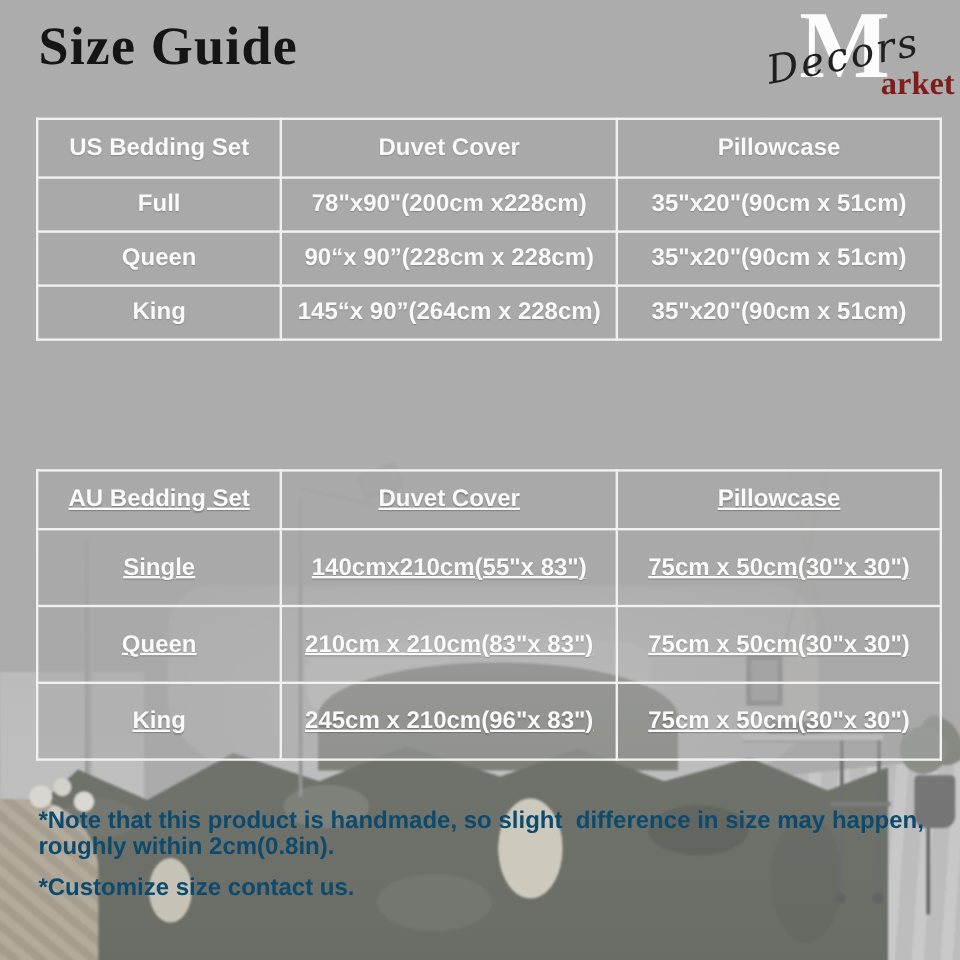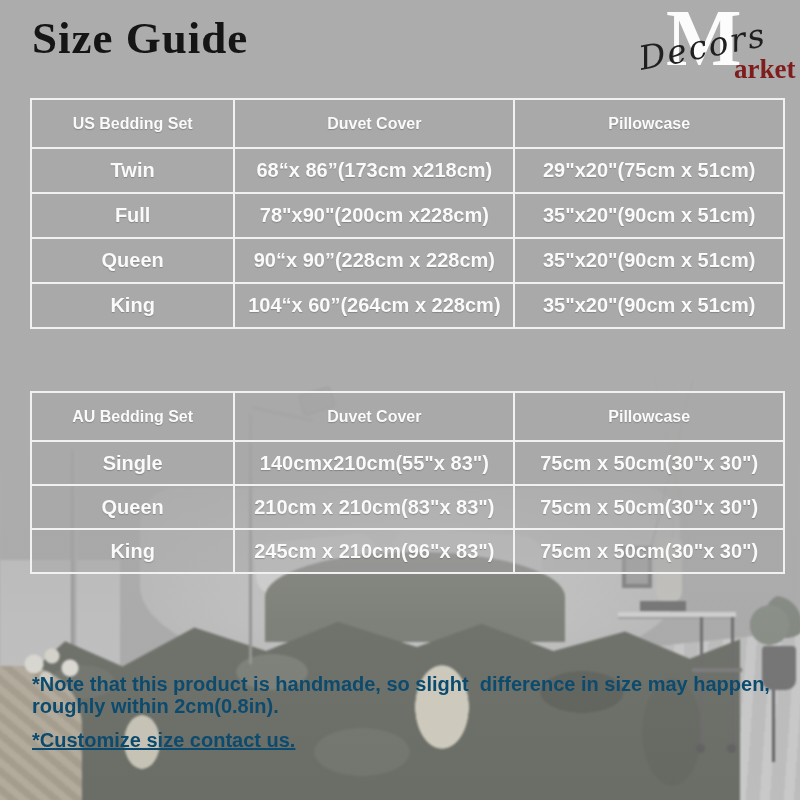--- a/index.html
+++ b/index.html
@@ -74,32 +74,32 @@
   .logo { position:absolute; top:8px; right:8px; width:156px; height:84px; }
   .logo span { position:absolute; white-space:nowrap; }
   .logo-m      { left:30px; top:-10px; font:700 80px/1 "Liberation Serif", serif; color:#fcfcfc; }
   .logo-script { left:2px;  top:22px;  font:400 33px/1 "DejaVu Serif", serif; font-style:italic;
                  letter-spacing:2px; color:#1f1f1f; transform:rotate(-11deg); }
   .logo-suffix { left:98px; top:48px; font:700 27px/1 "Liberation Serif", serif; color:#7f1d1d; }
 
   table.size-table { position:absolute; left:30px; width:755px; border-collapse:collapse; table-layout:fixed;
                      text-align:center; color:#fafafa; font-weight:700; }
   table.us { top:98px; }
-  table.au { top:391px; }
+  table.au { top:391px;text-decoration:underline; }
   .size-table th, .size-table td { border:2px solid #f1f1f1; background:rgba(166,166,166,0.50);
                                    text-shadow:0 1px 1px rgba(70,70,70,0.35); overflow:hidden; }
-  .size-table th { height:49px; font-size:16px; }
+  .size-table th { height:49px; font-size:20px; }
   .size-table th:nth-child(1){ width:27%; } .size-table th:nth-child(2){ width:37.2%;margin-left:31px; } .size-table th:nth-child(3){ width:35.8%; }
   table.us td { height:45px; font-size:20px; }
-  table.au td { height:44px; font-size:20px; }
+  table.au td { height:64px; font-size:20px; }
 
   .notes { position:absolute; left:32px; top:673px; width:760px; color:#0c4a6e; font-weight:700;
            font-size:20px; line-height:1.1; }
   .notes p { white-space:pre-wrap; }
-  .notes p + p { margin-top:12px;text-decoration:underline; }
+  .notes p + p { margin-top:12px; }
 </style>
 </head>
 <body>
 
 <div class="stage">
 
   <div class="photo">
     <div class="wall"></div>
     <div class="floor"></div>
     <div class="wainscot"></div>
@@ -143,37 +143,32 @@
     <table class="size-table us">
       <thead>
           <tr>
             <th>US Bedding Set</th>
             <th>Duvet Cover</th>
             <th>Pillowcase</th>
           </tr>
         </thead>
       <tbody>
           <tr>
-            <td>Twin</td>
-            <td>68“x 86”(173cm x218cm)</td>
-            <td>29"x20"(75cm x 51cm)</td>
-          </tr>
-          <tr>
             <td>Full</td>
             <td>78"x90"(200cm x228cm)</td>
             <td>35"x20"(90cm x 51cm)</td>
           </tr>
           <tr>
             <td>Queen</td>
             <td>90“x 90”(228cm x 228cm)</td>
             <td>35"x20"(90cm x 51cm)</td>
           </tr>
           <tr>
             <td>King</td>
-            <td>104“x 60”(264cm x 228cm)</td>
+            <td>145“x 90”(264cm x 228cm)</td>
             <td>35"x20"(90cm x 51cm)</td>
           </tr>
         </tbody>
     </table>
 
     <table class="size-table au">
       <thead>
           <tr>
             <th>AU Bedding Set</th>
             <th>Duvet Cover</th>

